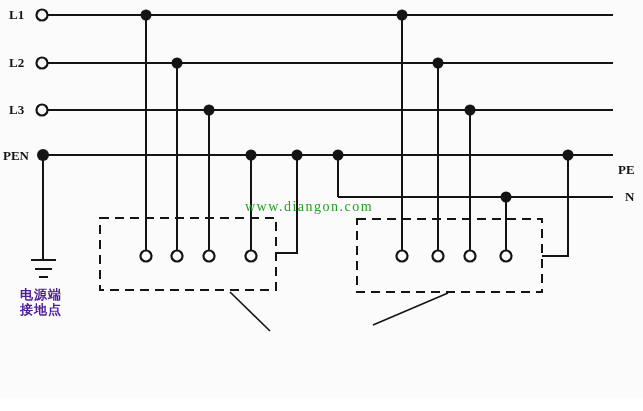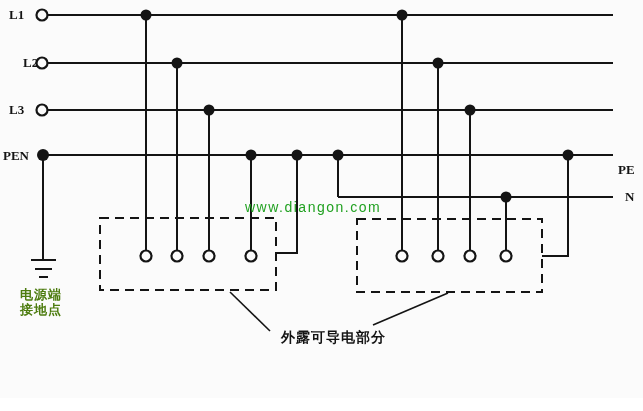--- a/index.html
+++ b/index.html
@@ -15,31 +15,31 @@
     position:absolute;
     color:#141414;
     font-weight:bold;
     font-size:13px;
     line-height:1;
     white-space:nowrap;
   }
   .watermark{
     position:absolute;
     left:245px;top:199px;
-    font-family:Liberation Sans, sans-serif;
+    font-family:Liberation Serif, serif;
     font-size:14px;
     letter-spacing:1.5px;
     color:#21a121;
     font-weight:normal;
     white-space:nowrap;
   }
   .ground-label{
     position:absolute;
     left:20px;top:287px;
-    color:#4d7c0f;
+    color:#4c1d95;
     font-size:13px;
     font-weight:bold;
     line-height:15px;
     letter-spacing:1px;
     text-align:right;
   }
   .exposed-label{
     position:absolute;
     left:281px;top:329px;
     color:#141414;
@@ -129,29 +129,28 @@
       <circle cx="209" cy="256" r="5.5"></circle>
       <circle cx="251" cy="256" r="5.5"></circle>
       <circle cx="402" cy="256" r="5.5"></circle>
       <circle cx="438" cy="256" r="5.5"></circle>
       <circle cx="470" cy="256" r="5.5"></circle>
       <circle cx="506" cy="256" r="5.5"></circle>
     </g>
   </svg>
 
   <span class="lbl" style="left:9px;top:8px;">L1</span>
-  <span class="lbl" style="left:23px;top:56px;">L2</span>
+  <span class="lbl" style="left:9px;top:56px;">L2</span>
   <span class="lbl" style="left:9px;top:103px;">L3</span>
   <span class="lbl" style="left:3px;top:149px;text-align:right;">PEN</span>
   <span class="lbl" style="left:618px;top:148px;margin-top:15px;">PE</span>
   <span class="lbl" style="left:625px;top:190px;">N</span>
 
   <span class="watermark">www.diangon.com</span>
 
   <div class="ground-label">
     <div>电源端</div>
     <div>接地点</div>
   </div>
 
-  <span class="exposed-label">外露可导电部分</span>
 
 
 </div>
 
 </body></html>

